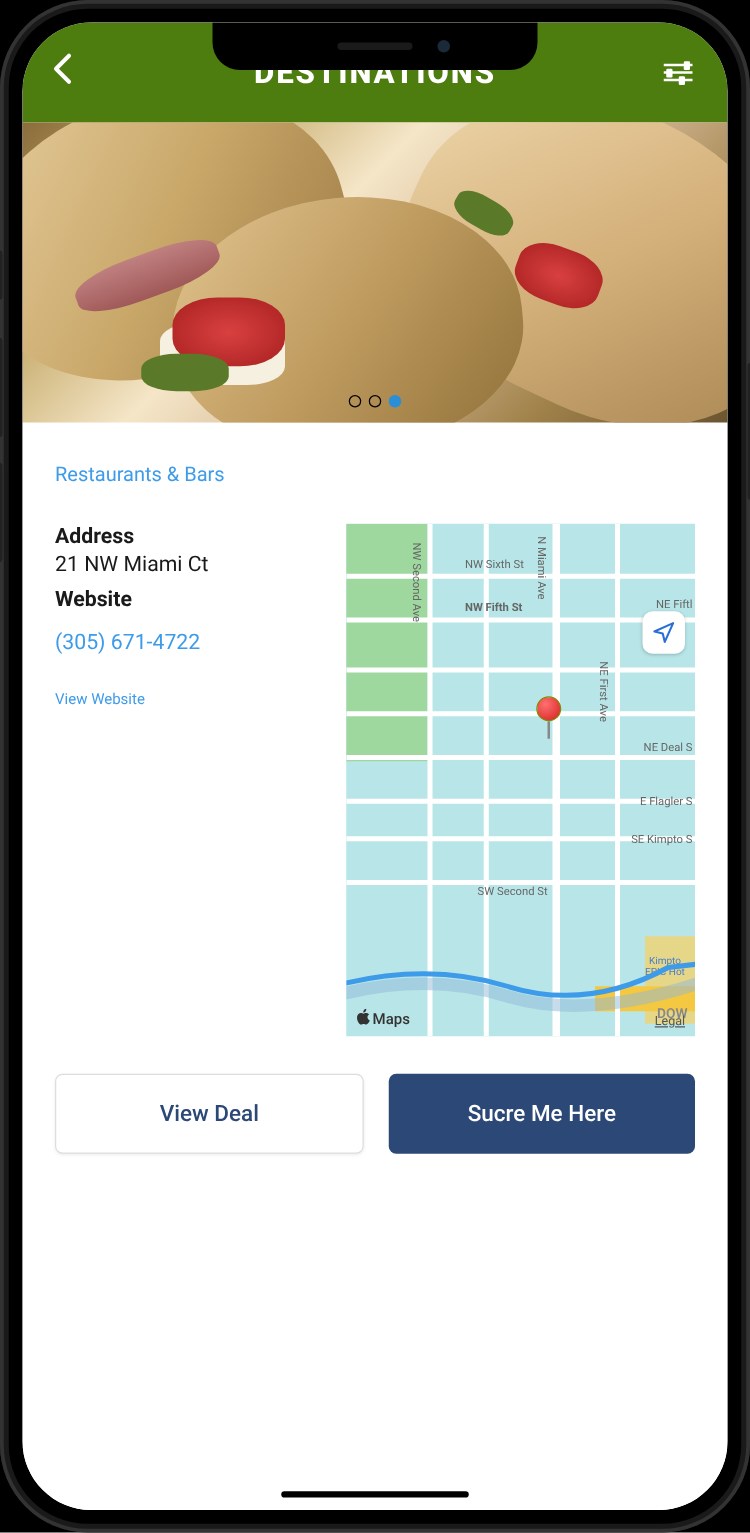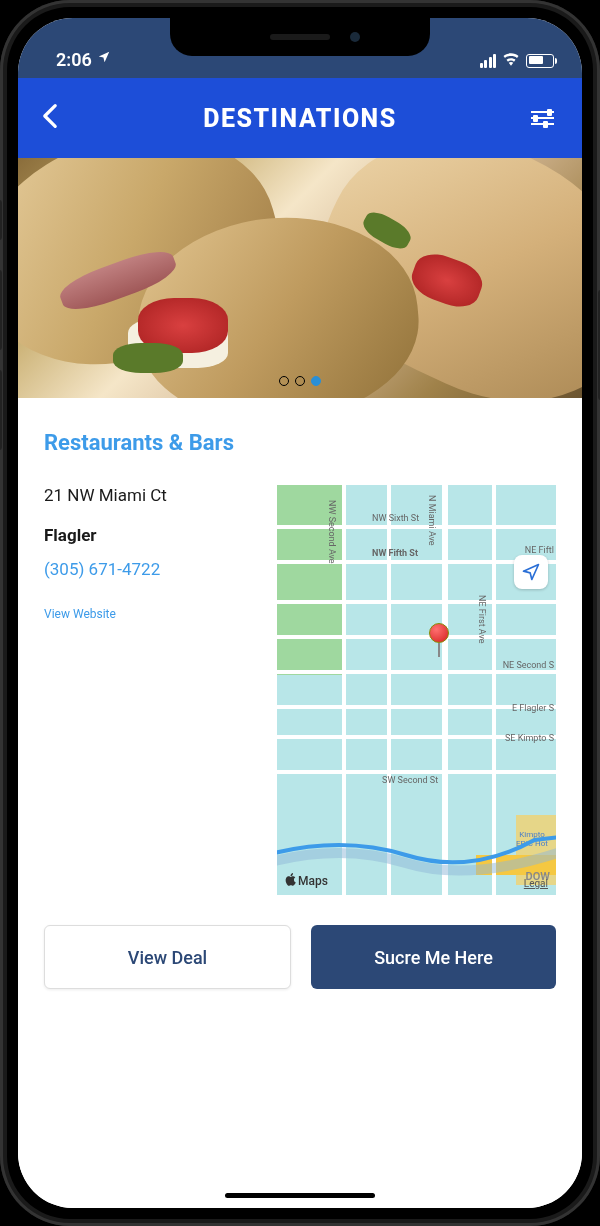--- a/index.html
+++ b/index.html
@@ -95,21 +95,21 @@
   .battery-icon{
     width:28px;height:14px;border:1.5px solid #fff;border-radius:3px;position:relative;
   }
   .battery-icon::after{
     content:'';position:absolute;right:-4px;top:3px;width:2.5px;height:6px;background:#fff;border-radius:0 2px 2px 0;
   }
   .battery-icon::before{
     content:'';position:absolute;left:1.5px;top:1.5px;width:14px;height:8px;background:#fff;border-radius:1px;
   }
   .nav-header {
-    background: #1d4ed8;
+    background: #4d7c0f;
     height: 80px;
     display: flex;
     align-items: center;
     justify-content: space-between;
     padding: 0 24px;
   }
   .back-btn { color: #fff; font-size: 30px; font-weight:300; cursor: pointer; width:30px;}
   .header-title {
     color: #fff;
     font-size: 25px;
@@ -140,26 +140,26 @@
   .pesto1{width:70px;height:30px;background:#5a7a2a;left:95px;top:185px;border-radius:40%;}
   .pesto2{width:50px;height:25px;background:#5a7a2a;right:170px;top:60px;border-radius:40%;transform:rotate(30deg);}
   .meat{width:120px;height:35px;background:linear-gradient(#c08080,#a05858);left:40px;top:105px;border-radius:40%;transform:rotate(-20deg);}
 
   .dots{position:absolute;bottom:12px;left:50%;transform:translateX(-50%);display:flex;gap:6px;}
   .dot{width:10px;height:10px;border-radius:50%;border:1.5px solid #000;background:transparent;}
   .dot.active{background:#2a8fd6;border-color:#2a8fd6;}
 
   .content{flex:1;background:#fff;padding:32px 26px 20px 26px;display:flex;flex-direction:column;}
   .place-title{font-size:28px;font-weight:700;color:#2c4876;margin-bottom:6px;}
-  .place-category{font-size:22px;font-weight:700;color:#3d9be9;margin-bottom:30px;}
+  .place-category{font-size:16px;font-weight:400;color:#3d9be9;margin-bottom:30px;}
 
   .detail-row{display:flex;gap:18px;}
   .detail-left{flex:0 0 42%;}
   .label{font-weight:700;color:#1a1a1a;font-size:17px;margin-bottom:3px;}
-  .value{color:#1a1a1a;font-size:17px;margin-bottom:20px;}
+  .value{color:#1a1a1a;font-size:17px;margin-bottom:8px;}
   .phone-link{color:#3d9be9;font-size:17px;margin-bottom:28px;display:block;}
   .website-link{color:#3d9be9;font-size:12px;display:block;}
 
   .map-box{
     flex:1;
     height:410px;
     position:relative;
     background:#b8e6e8;
     overflow:hidden;
   }
@@ -192,44 +192,20 @@
 
 <div class="phone-frame">
   <div class="side-btn left1"></div>
   <div class="side-btn left2"></div>
   <div class="side-btn left3"></div>
   <div class="side-btn right"></div>
 
   <div class="screen">
     <div class="notch"></div>
 
-    <div class="status-bar">
-      <div class="status-left">
-        <span>2:06</span>
-        <span class="loc-arrow">
-          <svg width="14" height="14" viewBox="0 0 24 24">
-              <path fill="#fff" d="M3 11l18-8-8 18-2-8-8-2z"></path>
-            </svg>
-        </span>
-      </div>
-      <div class="status-right">
-        <span class="signal-icon">
-            <span></span>
-            <span></span>
-            <span></span>
-            <span></span>
-          </span>
-        <span class="wifi-icon">
-          <svg width="18" height="14" viewBox="0 0 24 18">
-              <path fill="#fff" d="M12 18l-3-4c1.7-1.3 4.3-1.3 6 0l-3 4zm-6-8c3.3-2.7 8.7-2.7 12 0l-2 2.5c-2.2-1.8-5.8-1.8-8 0L6 10zm-4-5C7 .3 17 .3 22 5l-2 2.5C16 4.2 8 4.2 4 7.5L2 5z"></path>
-            </svg>
-        </span>
-        <span class="battery-icon"></span>
-      </div>
-    </div>
 
     <div class="nav-header">
       <div class="back-btn">
         <svg width="16" height="26" viewBox="0 0 12 20">
             <path stroke="#fff" stroke-width="2.5" fill="none" stroke-linecap="round" stroke-linejoin="round" d="M10 2 L2 10 L10 18"></path>
           </svg>
       </div>
       <div class="header-title">DESTINATIONS</div>
       <div class="filter-btn">
         <div class="slider-line"></div>
@@ -253,22 +229,23 @@
         <div class="dot"></div>
         <div class="dot active"></div>
       </div>
     </div>
 
     <div class="content">
       <div class="place-category">Restaurants &amp; Bars</div>
 
       <div class="detail-row">
         <div class="detail-left">
+          <div class="label">Address</div>
           <div class="value">21 NW Miami Ct</div>
-          <div class="label" style="margin-bottom:14px;">Flagler</div>
+          <div class="label" style="margin-bottom:14px;">Website</div>
           <a class="phone-link">(305) 671-4722</a>
           <a class="website-link">View Website</a>
         </div>
 
         <div class="map-box">
           <div class="map-bg">
             <div class="park park1"></div>
             <div class="park park2"></div>
             <div class="road road-h" style="top:40px;"></div>
             <div class="road road-h" style="top:75px;"></div>
@@ -282,21 +259,21 @@
             <div class="road road-v" style="left:65px;"></div>
             <div class="road road-v" style="left:110px;"></div>
             <div class="road road-v" style="left:165px;width:6px;"></div>
             <div class="road road-v" style="left:215px;"></div>
             <div class="street-label" style="top:28px;left:95px;">NW Sixth St</div>
             <div class="street-label" style="top:63px;left:95px;font-weight:bold;">NW Fifth St</div>
             <div class="street-label" style="top:15px;left:60px;transform:rotate(90deg);transform-origin:left top;">NW Second Ave</div>
             <div class="street-label" style="top:10px;left:160px;transform:rotate(90deg);transform-origin:left top;">N Miami Ave</div>
             <div class="street-label" style="top:60px;right:2px;">NE Fiftl</div>
             <div class="street-label" style="top:110px;left:210px;transform:rotate(90deg);transform-origin:left top;">NE First Ave</div>
-            <div class="street-label" style="top:175px;right:2px;">NE Second S</div>
+            <div class="street-label" style="top:175px;right:2px;">NE Deal S</div>
             <div class="street-label" style="top:218px;right:2px;">E Flagler S</div>
             <div class="street-label" style="top:248px;right:2px;">SE Kimpto S</div>
             <div class="street-label" style="top:290px;left:105px;">SW Second St</div>
             <div class="street-label" style="top:345px;right:4px;color:#4a7ec9;font-size:8px;width:40px;white-space:normal;text-align:center;">Kimpto EPIC Hot</div>
             <div class="street-label" style="bottom:12px;right:6px;color:#888;font-weight:600;font-size:11px;">DOW</div>
             <svg style="position:absolute;bottom:0;left:0;width:100%;height:100px;" viewBox="0 0 260 100" preserveAspectRatio="none">
               <path d="M -10 60 Q 60 40 120 60 Q 180 80 240 45 L 280 40" stroke="#3d9be9" stroke-width="4" fill="none"></path>
               <path d="M -10 68 Q 60 48 120 68 Q 180 88 270 55" stroke="#8fb8d8" stroke-width="10" fill="none" opacity="0.5"></path>
             </svg>
           </div>

